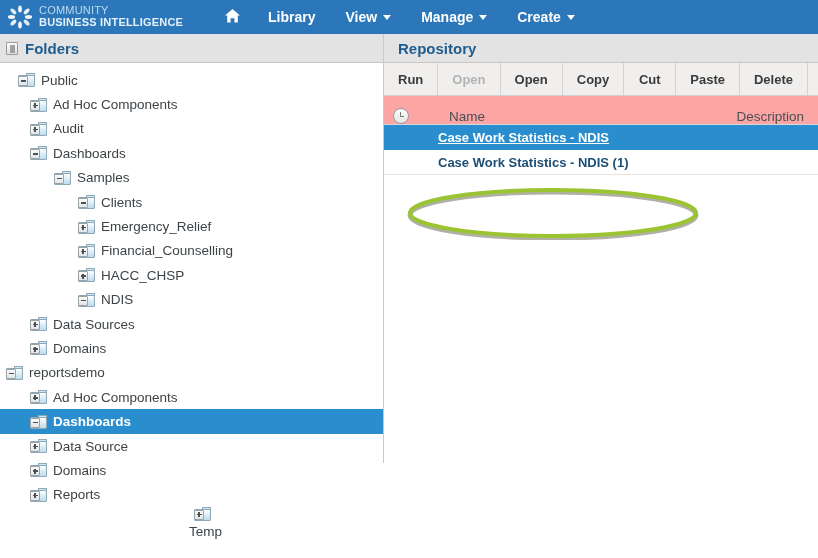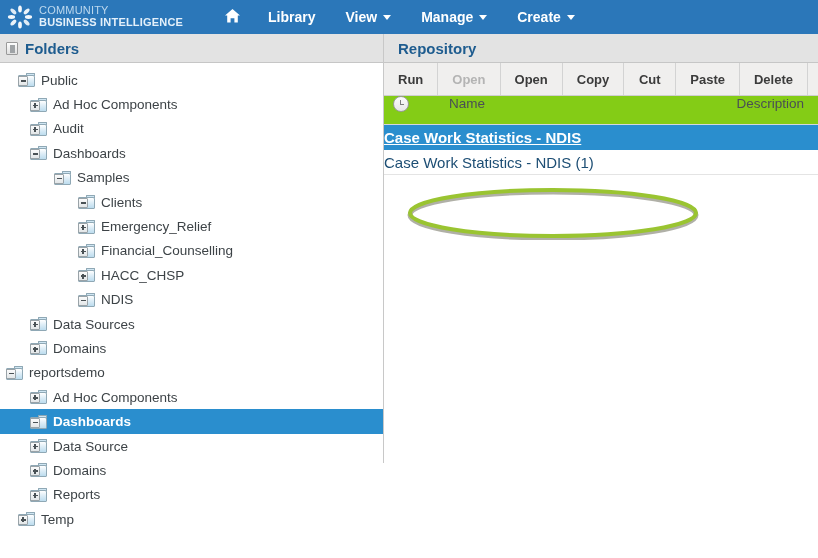--- a/index.html
+++ b/index.html
@@ -209,24 +209,24 @@
     color: #3b3b3b;
     border-right: 1px solid #d3d3d3;
     cursor: pointer;
     white-space: nowrap;
   }
   .tb-btn.disabled { color: #b4b4b4; cursor: default; }
   .tb-spacer { flex: 1 1 auto; }
 
   #repo-colheader {
     height: 29px;
-    background: #84cc16;
+    background: #fca5a5;
     border-bottom: 1px solid #d4d7dc;
     display: flex;
-    align-items: flex-start;
+    align-items: flex-end;
     position: relative;
   }
   #clock-icon {
     width: 16px; height: 16px;
     margin-left: 9px;
     border: 1.6px solid #9a9a9a;
     border-radius: 50%;
     background: linear-gradient(#fcfcfc,#e6e6e6);
     position: relative;
     flex: 0 0 16px;
@@ -250,35 +250,36 @@
     font-size: 13.5px;
     color: #4a4f54;
   }
 
   #repo-rows { background:#fff; }
   .repo-row {
     height: 25px;
     display: flex;
     align-items: center;
     border-bottom: 1px solid #e4e4e4;
-    font-size: 15px;
+    padding-left: 54px;
+    font-size: 13px;
     cursor: pointer;
   }
   .repo-row.selected {
     background: #2a8ece;
     border-bottom: 1px solid #2a8ece;
   }
   .repo-row.selected .row-name {
     color: #ffffff;
     font-weight: 700;
     text-decoration: underline;
   }
   .repo-row .row-name {
     color: #1d4e74;
-    font-weight: 400;
+    font-weight: 700;
   }
 
   
   #annotation-ellipse {
     position: absolute;
     left: 20px;
     top: 22px;
     width: 298px;
     height: 54px;
     pointer-events: none;
@@ -523,21 +524,21 @@
         <div class="tree-row" style="padding-left: 30px;">
           <span class="folder-icon">
             <span class="ftab"></span>
             <span class="fbody"></span>
             <span class="fbox"></span>
             <span class="fsign h"></span>
             <span class="fsign v"></span>
           </span>
           <span>Reports</span>
         </div>
-        <div class="tree-row" style="padding-left: 18px;">
+        <div class="tree-row" style="padding-left: 28px; flex-direction: column;">
           <span class="folder-icon">
             <span class="ftab"></span>
             <span class="fbody"></span>
             <span class="fbox"></span>
             <span class="fsign h"></span>
             <span class="fsign v"></span>
           </span>
           <span>Temp</span>
         </div>
       </div>

